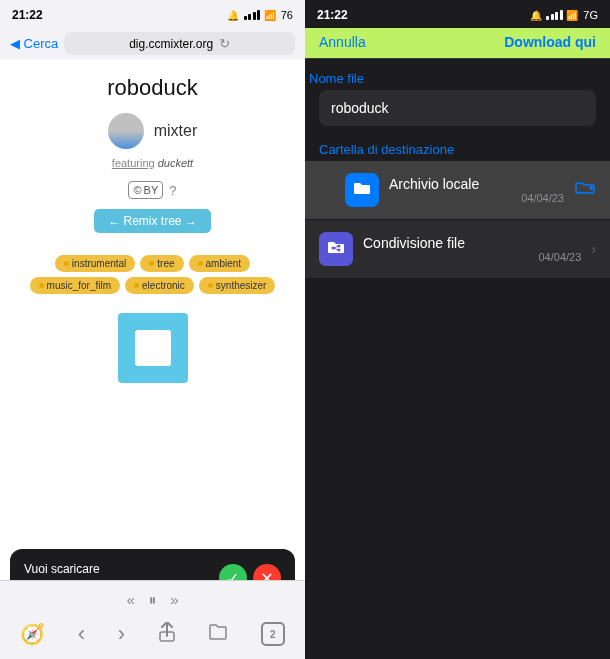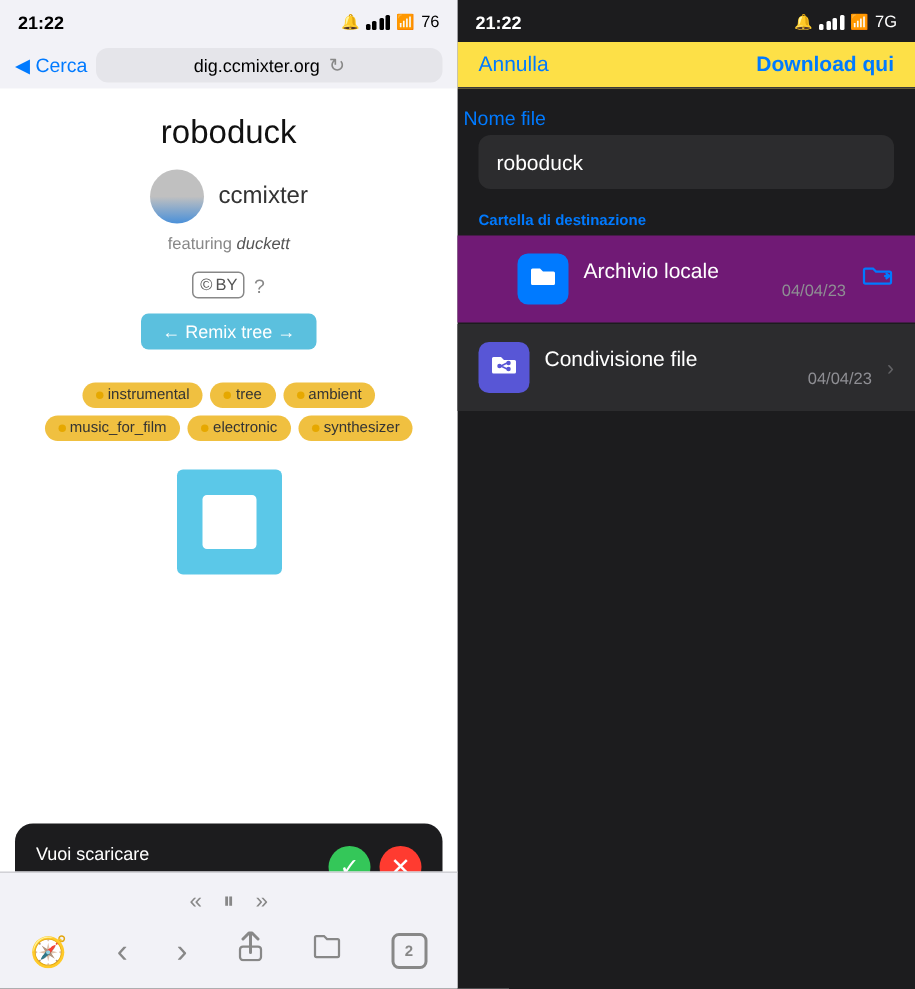--- a/index.html
+++ b/index.html
@@ -151,20 +151,21 @@
     }
 
     .featuring-text {
       text-align: center;
       font-size: 11px;
       color: #888;
       padding: 2px 0 8px;
     }
     .featuring-text span {
       color: #888;
+      text-decoration: underline;
     }
     .featuring-text b {
       color: #555;
       font-weight: 500;
       font-style: italic;
     }
 
     .license-row {
       display: flex;
       justify-content: center;
@@ -368,21 +369,21 @@
       gap: 4px;
       font-size: 10px;
       color: #fff;
     }
 
     .right-nav-bar {
       display: flex;
       justify-content: space-between;
       align-items: center;
       padding: 6px 14px 8px;
-      background: #fde047;
+      background: #bef264;
       border-bottom: 1px solid #3a3a3c;
     }
     .annulla-btn {
       color: #007aff;
       font-size: 14px;
     }
     .download-qui-btn {
       color: #007aff;
       font-size: 14px;
       font-weight: 600;
@@ -399,22 +400,22 @@
       background: #2c2c2e;
       margin: 0 14px;
       border-radius: 8px;
       padding: 10px 12px;
       color: #fff;
       font-size: 14px;
     }
 
     .destination-label {
       color: #007aff;
-      font-size: 10px;
-      font-weight: 700;
+      font-size: 13px;
+      font-weight: 400;
       padding: 16px 14px 4px;
     }
 
     .folder-list {
       flex: 1;
     }
 
     .folder-item {
       display: flex;
       align-items: center;
@@ -516,21 +517,21 @@
     </div>
   </div>
 
   <div class="web-content">
 
 
     <div class="track-title">roboduck</div>
 
     <div class="artist-row">
       <div class="avatar-circle"></div>
-      <span class="artist-name">ccmixter</span>
+      <span class="artist-name">mixter</span>
     </div>
 
     <div class="featuring-text">
       <span>featuring</span>&nbsp;<b>duckett</b>
     </div>
 
     <div class="license-row">
       <div class="license-badge">
         <span>©</span>
         <span>BY</span>
@@ -647,21 +648,21 @@
     <span class="download-qui-btn">Download qui</span>
   </div>
 
   <div class="section-label">Nome file</div>
   <div class="file-name-field">roboduck</div>
 
   <div class="destination-label">Cartella di destinazione</div>
 
   <div class="folder-list">
 
-    <div class="folder-item" style="background:#701a75;padding-left:40px;">
+    <div class="folder-item" style="background:#404040;padding-left:40px;">
       <div class="folder-icon-wrap">
         <span class="folder-icon-svg">
           <svg width="20" height="18" viewBox="0 0 20 18" fill="white">
             <path d="M2 14V5a1 1 0 0 1 1-1h5l2 2h7a1 1 0 0 1 1 1v7a1 1 0 0 1-1 1H3a1 1 0 0 1-1-1z"></path>
           </svg>
         </span>
       </div>
       <div class="folder-info">
         <div class="folder-name">Archivio locale</div>
         <div class="folder-date">04/04/23</div>

